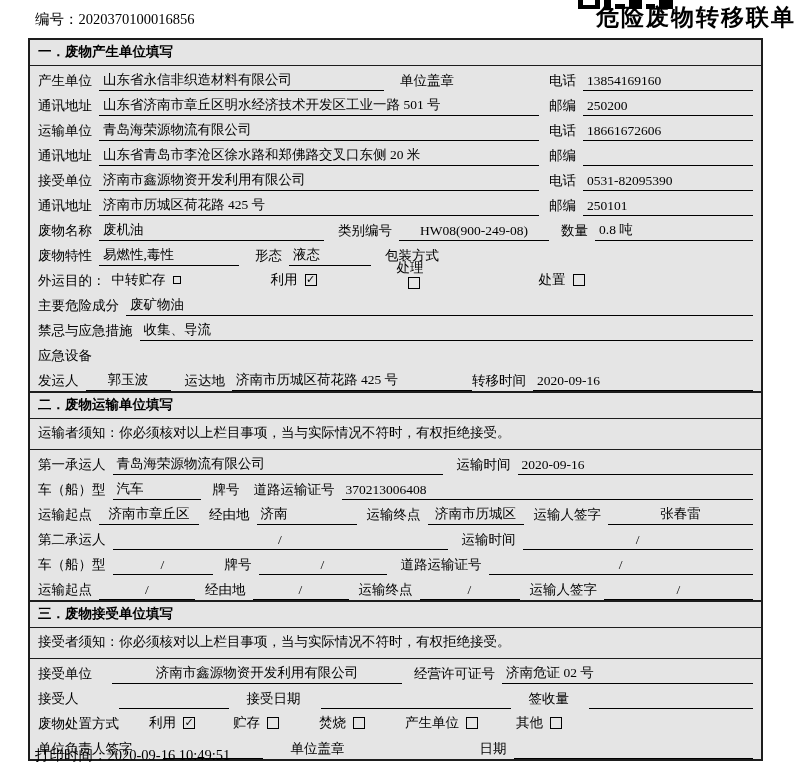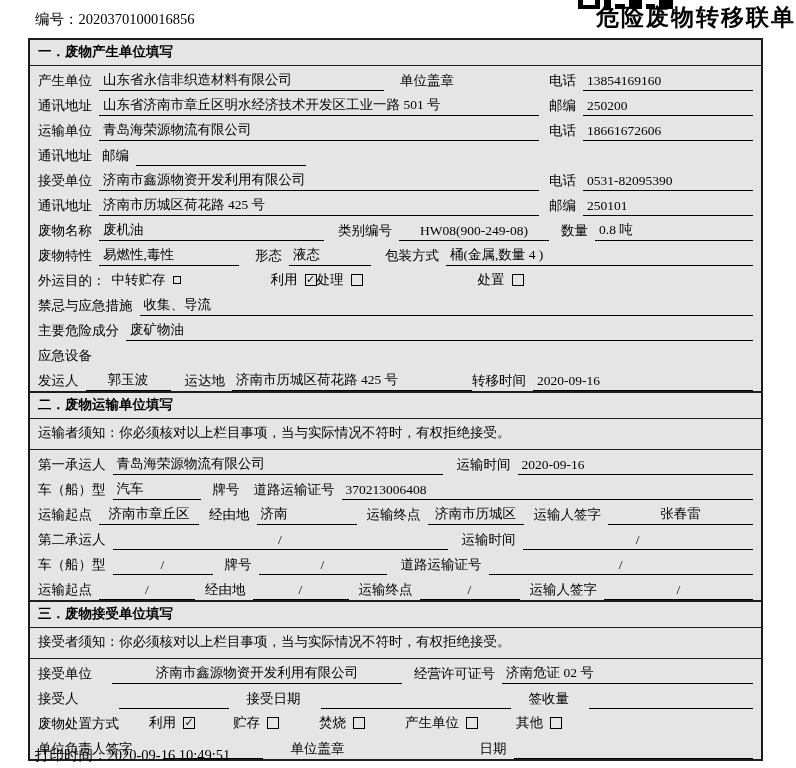--- a/index.html
+++ b/index.html
@@ -81,20 +81,21 @@
           <span class="val" style="width: 170px;">250200</span>
         </div>
         <div class="frow">
           <span class="lbl">运输单位</span>
           <span class="val flex">青岛海荣源物流有限公司</span>
           <span class="lbl" style="margin-left: 10px;">电话</span>
           <span class="val" style="width: 170px;">18661672606</span>
         </div>
         <div class="frow">
           <span class="lbl">通讯地址</span>
+          <span class="val flex">山东省青岛市李沧区徐水路和郑佛路交叉口东侧 20 米</span>
           <span class="lbl" style="margin-left: 10px;">邮编</span>
           <span class="val" style="width: 170px;"></span>
         </div>
         <div class="frow">
           <span class="lbl">接受单位</span>
           <span class="val flex">济南市鑫源物资开发利用有限公司</span>
           <span class="lbl" style="margin-left: 10px;">电话</span>
           <span class="val" style="width: 170px;">0531-82095390</span>
         </div>
         <div class="frow">
@@ -110,48 +111,47 @@
           <span class="val c" style="width: 150px;">HW08(900-249-08)</span>
           <span class="lbl" style="margin-left: 12px;">数量</span>
           <span class="val flex">0.8 吨</span>
         </div>
         <div class="frow">
           <span class="lbl">废物特性</span>
           <span class="val" style="width: 140px;">易燃性,毒性</span>
           <span class="lbl" style="margin-left: 16px;">形态</span>
           <span class="val" style="width: 82px;">液态</span>
           <span class="lbl" style="margin-left: 14px;">包装方式</span>
-          <span class="val flex">桶(金属,数量  4 )</span>
         </div>
         <div class="frow">
           <span class="lbl">外运目的：</span>
           <span class="chk" style="margin-left: 6px;">
             <span>中转贮存</span>
             <span class="box small"></span>
           </span>
           <span class="chk" style="margin-left: 90px;">
             <span>利用</span>
             <span class="box">✓</span>
           </span>
-          <span class="chk" style="">
+          <span class="chk" style="margin-left: 80px; flex-direction: column;">
             <span>处理</span>
             <span class="box"></span>
           </span>
           <span class="chk" style="margin-left: 115px;">
             <span>处置</span>
             <span class="box"></span>
           </span>
         </div>
         <div class="frow">
+          <span class="lbl">主要危险成分</span>
+          <span class="val flex">废矿物油</span>
+        </div>
+        <div class="frow">
           <span class="lbl">禁忌与应急措施</span>
           <span class="val flex">收集、导流</span>
-        </div>
-        <div class="frow">
-          <span class="lbl">主要危险成分</span>
-          <span class="val flex">废矿物油</span>
         </div>
         <div class="frow">
           <span class="lbl">应急设备</span>
         </div>
         <div class="frow">
           <span class="lbl">发运人</span>
           <span class="val c" style="width: 85px;">郭玉波</span>
           <span class="lbl" style="margin-left: 14px;">运达地</span>
           <span class="val" style="width: 240px;">济南市历城区荷花路 425 号</span>
           <span class="lbl" style="">转移时间</span>

